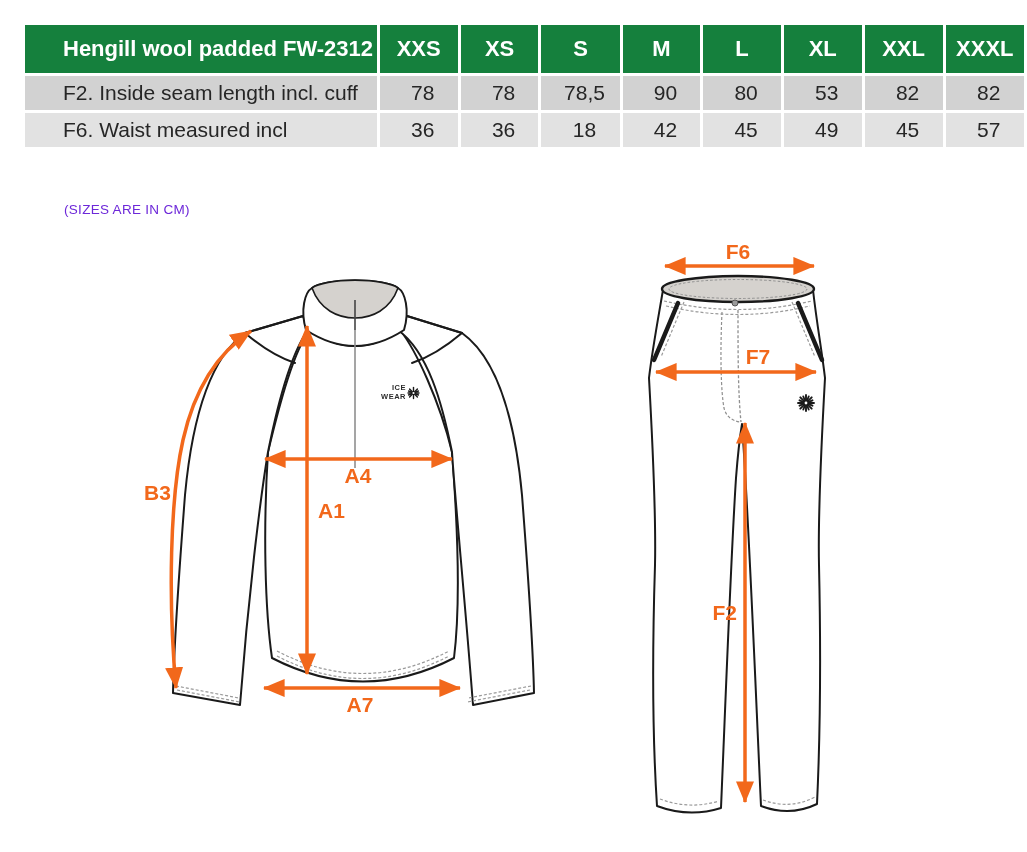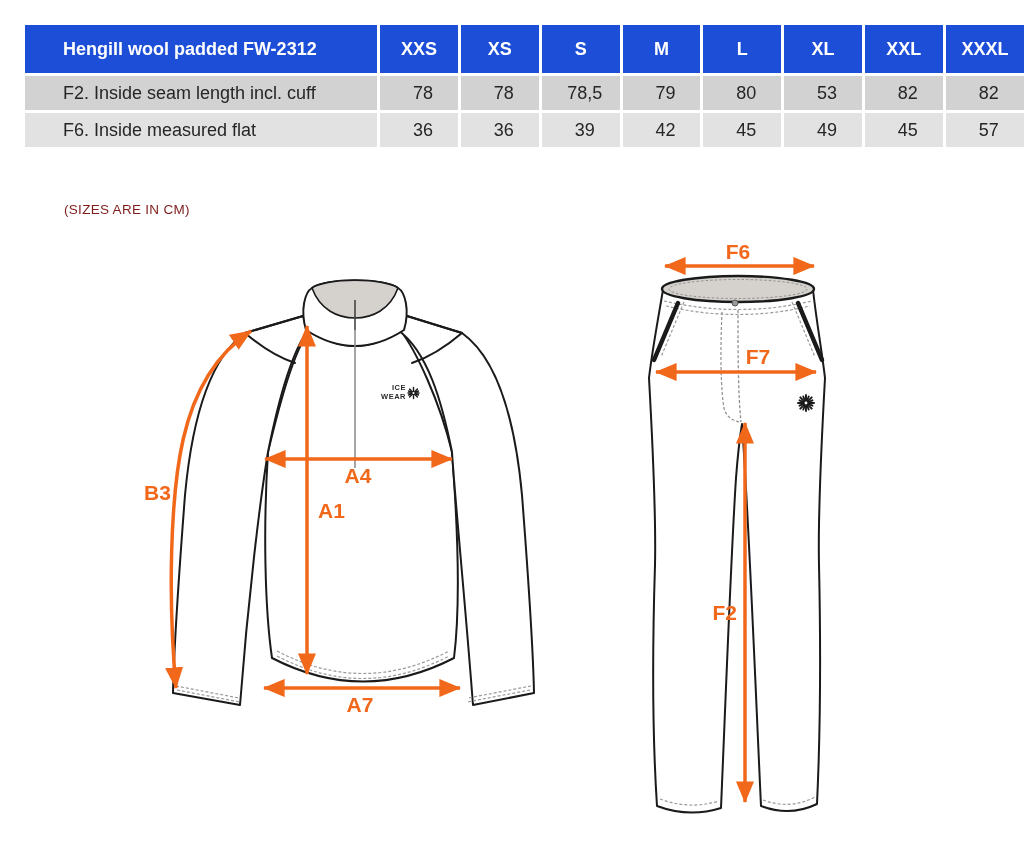--- a/index.html
+++ b/index.html
@@ -7,35 +7,35 @@
     width:1027px;height:852px;position:relative;background:#ffffff;
     font-family:"Liberation Sans",sans-serif;overflow:hidden;
   }
   
   table.size-table{
     position:absolute;left:22px;top:22px;
     border-collapse:separate;border-spacing:3px;table-layout:fixed;
   }
   table.size-table th,table.size-table td{
     padding:0;text-align:center;vertical-align:middle;
-    font-size:18px;color:#262626;
+    font-size:21px;color:#262626;
   }
   table.size-table th{
-    background:#1d4ed8;color:#ffffff;font-weight:bold;font-size:18px;height:48px;
+    background:#15803d;color:#ffffff;font-weight:bold;font-size:22px;height:48px;
   }
   table.size-table th.prod{width:320px;text-align:left;padding-left:38px;}
   table.size-table th.size{width:79px;margin-left:44px;}
   table.size-table td{height:34px;padding-left:8px;}
   table.size-table td.lbl{text-align:left;padding-left:38px;}
   table.size-table tr.shade-a td{background:#d2d2d2;}
   table.size-table tr.shade-b td{background:#e2e2e2;}
   
   .units-note{
     position:absolute;left:64px;top:202px;
-    color:#7f1d1d;font-size:13.5px;letter-spacing:.3px;
+    color:#6d28d9;font-size:13.5px;letter-spacing:.3px;
   }
   
   svg.diagram{position:absolute;left:0;top:0;}
   .garment{fill:#ffffff;stroke:#1a1a1a;stroke-width:2;stroke-linejoin:round;}
   .seam{fill:none;stroke:#1a1a1a;stroke-width:2;stroke-linecap:round;}
   .stitch{fill:none;stroke:#9a9a9a;stroke-width:1.2;stroke-dasharray:3 2;}
   .measure{fill:none;stroke:#f2681b;stroke-width:3.5;}
   .mlabel{fill:#f2681b;font-size:21px;font-weight:bold;font-family:"Liberation Sans",sans-serif;}
   .logo-text{fill:#2b2b2b;font-size:7.5px;font-weight:bold;letter-spacing:.5px;font-family:"Liberation Sans",sans-serif;}
   .flake{stroke:#1a1a1a;stroke-linecap:round;}
@@ -58,31 +58,31 @@
         <th class="size">XXXL</th>
       </tr>
   </thead>
   <tbody>
 
   <tr class="shade-a">
         <td class="lbl">F2. Inside seam length incl. cuff</td>
         <td>78</td>
         <td>78</td>
         <td>78,5</td>
-        <td>79</td>
+        <td>90</td>
         <td>80</td>
         <td>53</td>
         <td>82</td>
         <td>82</td>
       </tr>
       <tr class="shade-b">
-        <td class="lbl">F6. Inside measured flat</td>
+        <td class="lbl">F6. Waist measured incl</td>
         <td>36</td>
         <td>36</td>
-        <td>39</td>
+        <td>18</td>
         <td>42</td>
         <td>45</td>
         <td>49</td>
         <td>45</td>
         <td>57</td>
       </tr>
     </tbody>
 </table>
 
 <div class="units-note">(SIZES ARE IN CM)</div>

